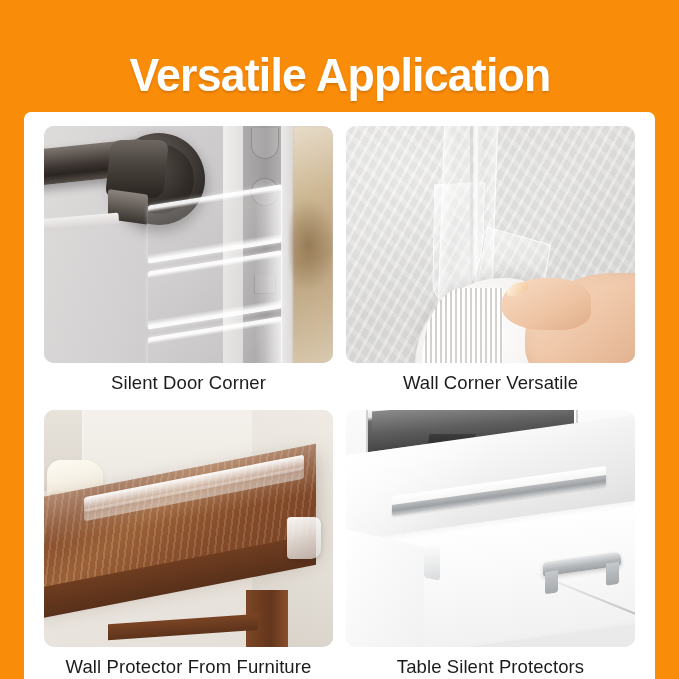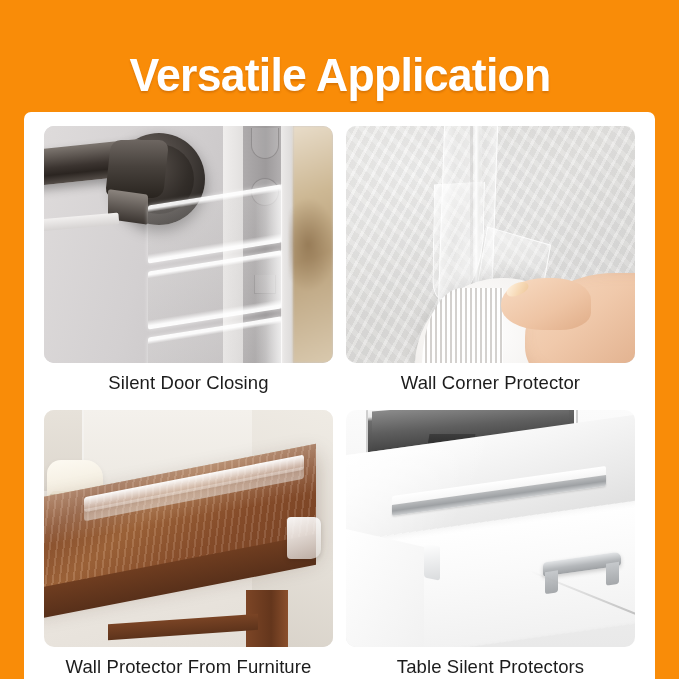--- a/index.html
+++ b/index.html
@@ -488,41 +488,41 @@
           <div class="btn-square"></div>
           <div class="rosette"></div>
           <div class="lever"></div>
           <div class="lever-neck"></div>
           <div class="lever-tip"></div>
           <div class="door-trim"></div>
           <div class="strip s1"></div>
           <div class="strip s2"></div>
           <div class="strip s3"></div>
         </div>
-        <div class="caption">Silent Door Closing</div>
+        <div class="caption">Silent Door Corner</div>
       </div>
 
       <div class="cell">
         <div class="photo p2">
           <div class="texture"></div>
           <div class="corner-line"></div>
           <div class="tape-vert"></div>
           <div class="tape-peel"></div>
           <div class="tape-flap"></div>
           <div class="roll">
             <div class="roll-layers"></div>
 
           </div>
           <div class="hand">
             <div class="finger">
               <div class="nail"></div>
             </div>
           </div>
         </div>
-        <div class="caption">Wall Corner Protector</div>
+        <div class="caption">Wall Corner Versatile</div>
       </div>
 
       <div class="cell">
         <div class="photo p3">
           <div class="wall-back"></div>
           <div class="wall-right"></div>
           <div class="panel-left"></div>
           <div class="lamp"></div>
           <div class="lamp-grill"></div>
           <div class="lamp-leg l1"></div>

